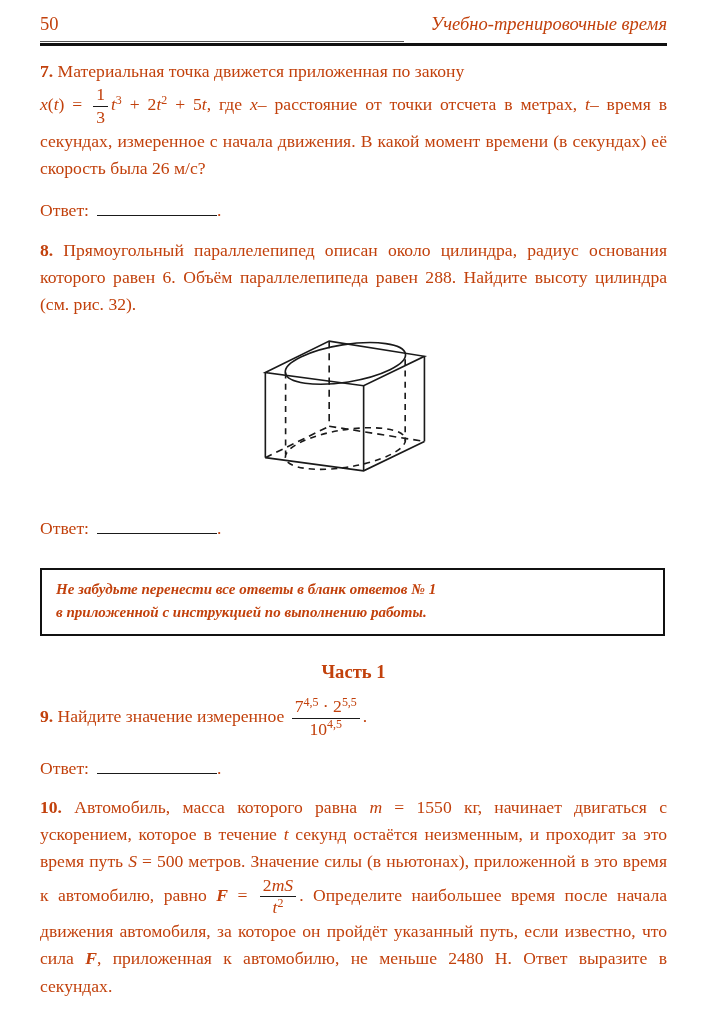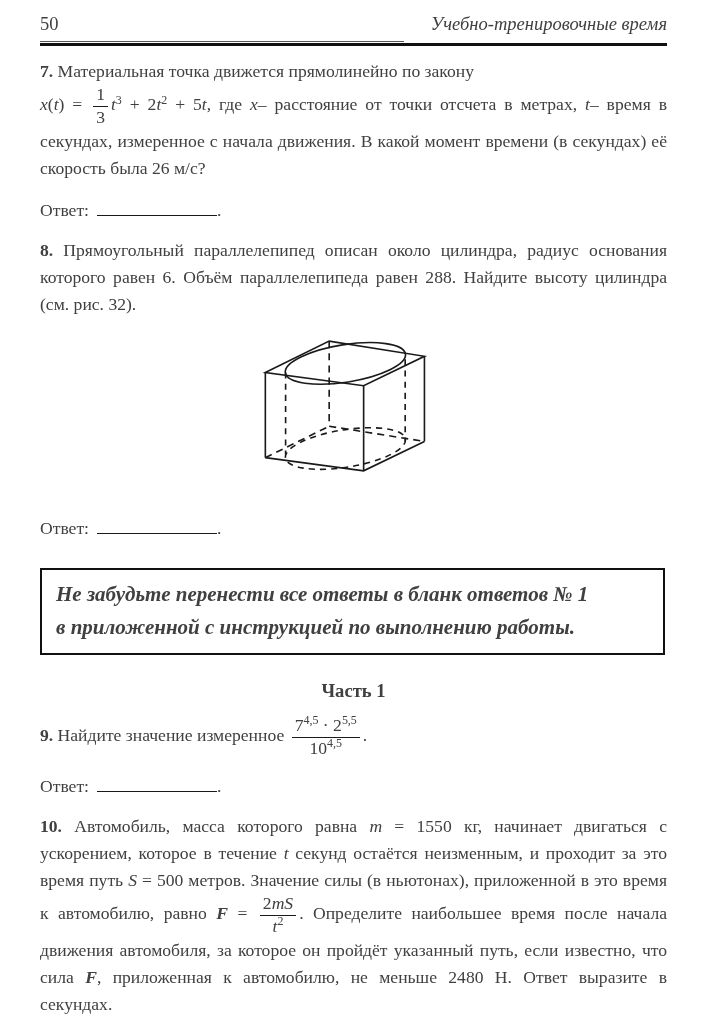--- a/index.html
+++ b/index.html
@@ -1,18 +1,18 @@
 <!DOCTYPE html>
 <html lang="ru"><head>
 <meta charset="utf-8">
 <style>
   html,body{margin:0;padding:0;background:#ffffff;}
   .page{
     width:701px;height:1024px;box-sizing:border-box;margin:0 auto;
-    background:#ffffff;color:#404040;
+    background:#ffffff;color:#c2410c;
     font-family:"Liberation Serif","DejaVu Serif",serif;
     font-size:17.6px;line-height:1.55;
     padding:10px 34px 0 40px;overflow:hidden;
   }
   .hdr{display:flex;justify-content:space-between;align-items:baseline;font-size:18.5px;}
   .hdr .title{font-style:italic;}
   .rule-thin{height:1.5px;background:#555;width:58%;margin-top:2px;}
   .rule-thick{height:3px;background:#111;margin-top:1px;}
   .para{margin:10px 0 0;text-align:justify;hyphens:auto;}
   .intro{margin-top:12px;}
@@ -22,39 +22,39 @@
   .r-i{font-style:italic;}
   .r-bi{font-weight:700;font-style:italic;}
   .r-sup{font-size:68%;position:relative;top:-0.55em;}
   .frac{display:inline-flex;flex-direction:column;align-items:center;vertical-align:middle;
         line-height:1.12;margin:0 3px;text-align:center;}
   .frac .num{border-bottom:1.6px solid #1a1a1a;padding:0 3px 1px;}
   .frac .den{padding:1px 3px 0;}
   .figure{text-align:center;margin:14px 0 0;}
   .figcaption{font-size:18.4px;margin-top:4px;}
   .notice{border:2.2px solid #111;margin:26px 2px 0 0;padding:8px 14px 10px;
-          font-weight:700;font-style:italic;font-size:21px;line-height:1.55;}
+          font-weight:700;font-style:italic;font-size:15px;line-height:1.55;}
   .part2{text-align:center;font-weight:700;font-size:18.6px;margin:22px 0 6px;}
   svg .ln{stroke:#1a1a1a;stroke-width:1.6;fill:none;}
   svg .dash{stroke-dasharray:7 5;}
   svg .dash2{stroke-dasharray:6 5;}
 </style>
 </head>
 <body>
 
 <div class="page">
 
   <div class="hdr">
     <span>50</span>
     <span class="title">Учебно-тренировочные время</span>
   </div>
   <div class="rule-thin"></div>
   <div class="rule-thick"></div>
 
-  <p class="para intro"><span class="r-b">7.</span><span> Материальная точка движется прямолинейно по закону</span></p>
+  <p class="para intro"><span class="r-b">7.</span><span> Материальная точка движется приложенная по закону</span></p>
   <p class="para" style="margin-top:0"><span class="r-i">x</span><span>(</span><span class="r-i">t</span><span>) = </span><span class="frac">
         <span class="num"><span>1</span></span>
         <span class="den"><span>3</span></span>
       </span><span class="r-i">t</span><span class="r-sup">3</span><span> + 2</span><span class="r-i">t</span><span class="r-sup">2</span><span> + 5</span><span class="r-i">t</span><span>, где </span><span class="r-i">x</span><span>– расстояние от точки отсчета в метрах, </span><span class="r-i">t</span><span>– время в секундах, измеренное с начала движения. В какой момент времени (в секундах) её скорость была 26 м/с?</span></p>
 
   <p class="answer"><span>Ответ:</span><span class="blank"></span><span>.</span></p>
 
   <p class="para" style="margin-top:6px"><span class="r-b">8.</span><span> Прямоугольный параллелепипед описан около цилиндра, радиус основания которого равен 6. Объём параллелепипеда равен 288. Найдите высоту цилиндра (см. рис. 32).</span></p>
 
   <div class="figure">

